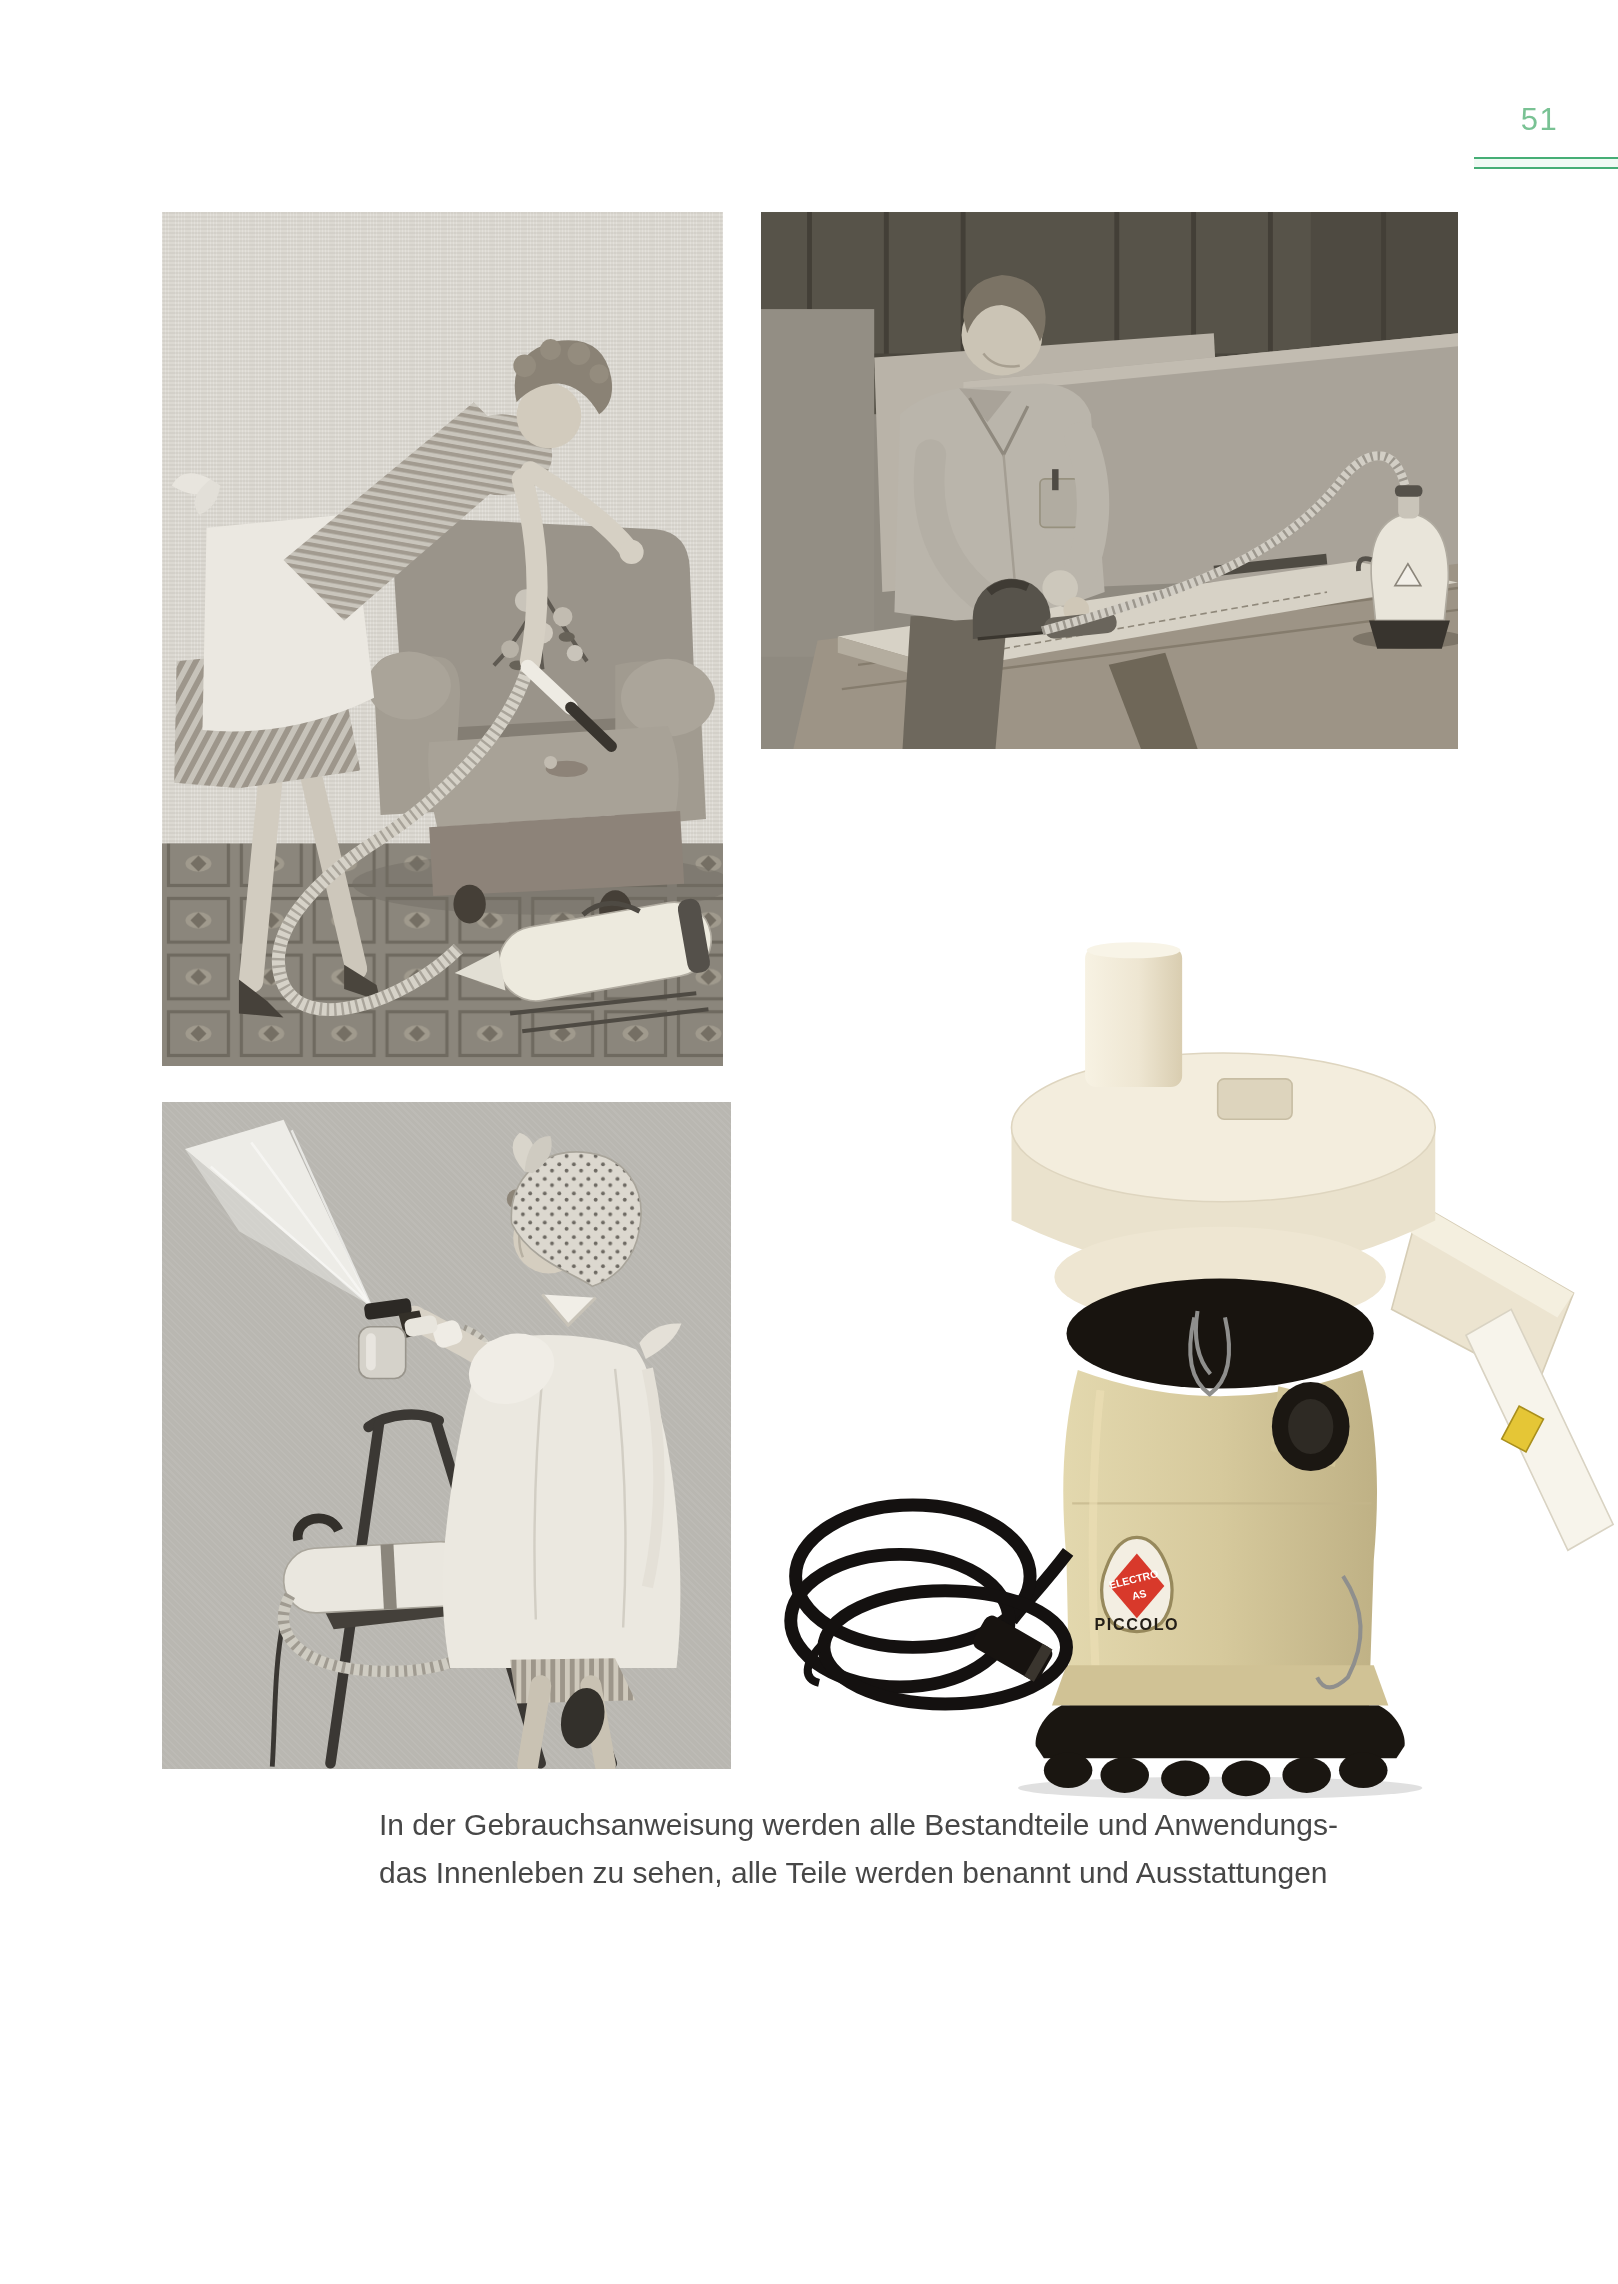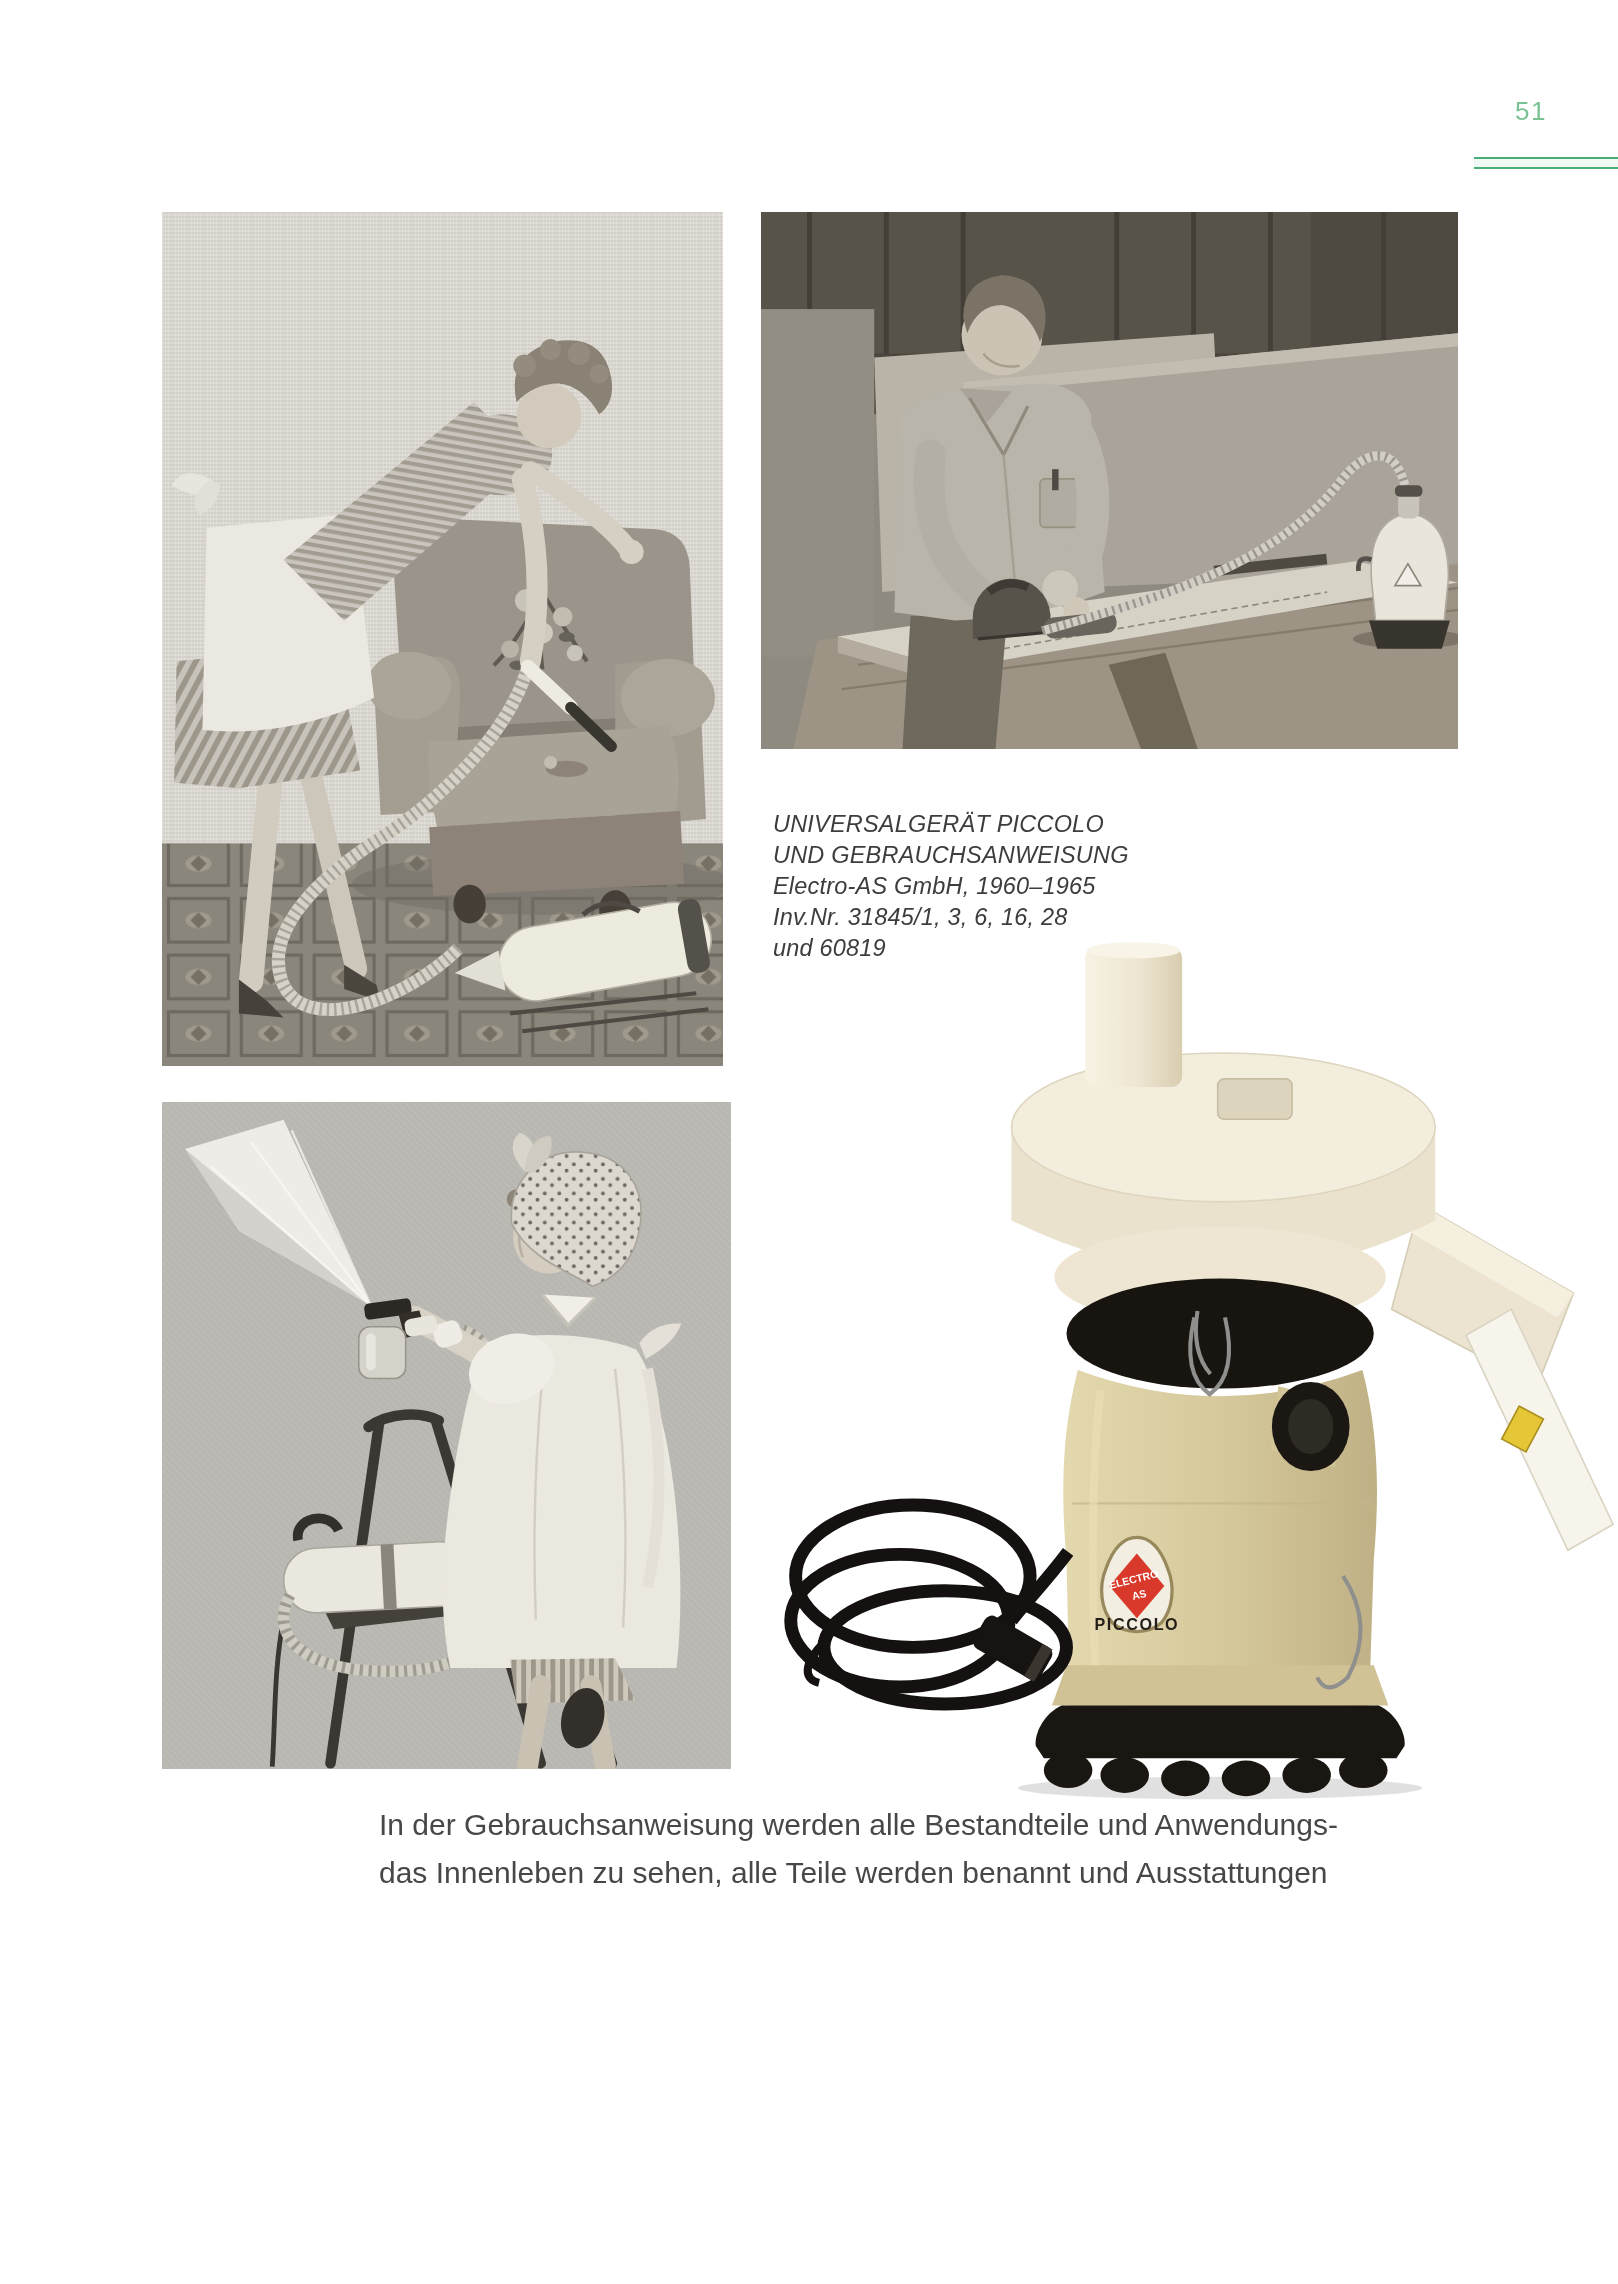--- a/index.html
+++ b/index.html
@@ -4,22 +4,22 @@
 <style>
   html,body{margin:0;padding:0;background:#ffffff;}
   .page{
     position:relative;width:1618px;height:2284px;background:#ffffff;
     font-family:"Liberation Sans",sans-serif;overflow:hidden;margin:0 auto;
   }
   svg{display:block;}
   figure{margin:0;padding:0;}
 
   .pageno{
-    position:absolute;left:1515px;top:96px;width:49px;text-align:left;
-    font-size:26px;letter-spacing:1.6px;color:#79c294;font-weight:400;
+    position:absolute;left:1515px;top:102px;width:49px;text-align:center;
+    font-size:31px;letter-spacing:1.6px;color:#79c294;font-weight:400;
   }
   .rule{
     position:absolute;left:1474px;top:157px;width:144px;height:8px;
     border-top:2.4px solid #46ae76;border-bottom:2.4px solid #46ae76;background:#f0faf4;
   }
 
   .ph{position:absolute;overflow:hidden;}
   .ph1{
     left:162px;top:212px;width:561px;height:854px;background-color:#dcd9d2;
     background-image:
@@ -191,27 +191,20 @@
         <path d="M755 455 Q750 380 802 372 Q852 380 850 455 L845 505 L760 505 Z" fill="#e9e5da" stroke="#b0aba0" stroke-width="2"></path>
         <polygon points="752,505 852,505 842,540 762,540" fill="#38342e"></polygon>
         <rect x="788" y="345" width="26" height="34" rx="8" fill="#c9c4b9"></rect>
         <rect x="784" y="338" width="34" height="14" rx="6" fill="#55514a"></rect>
         <path d="M755 430 q-18 -6 -16 14" stroke="#55514a" stroke-width="6" fill="none"></path>
         <polygon points="800,435 816,462 784,462" fill="#f2efe8" stroke="#8b857a" stroke-width="2"></polygon>
       </g>
     </svg>
   </figure>
 
-  <div class="caption">
-    <div>UNIVERSALGERÄT PICCOLO</div>
-    <div>UND GEBRAUCHSANWEISUNG</div>
-    <div>Electro-AS GmbH, 1960–1965</div>
-    <div>Inv.Nr. 31845/1, 3, 6, 16, 28</div>
-    <div>und 60819</div>
-  </div>
 
   <figure class="ph ph3" aria-label="Black-and-white photo: woman with polka-dot headscarf using the Piccolo as paint sprayer, spray gun in hand, device lying on a step stand">
     <svg viewBox="0 0 703 825" width="569" height="667">
       <defs>
         <pattern id="ph3-dots" width="18" height="18" patternUnits="userSpaceOnUse">
           <rect width="18" height="18" fill="#dcd8cf"></rect>
           <circle cx="5" cy="5" r="2.4" fill="#6d6962"></circle>
             <circle cx="14" cy="13" r="2.4" fill="#6d6962"></circle>
         </pattern>
         <pattern id="ph3-hem" width="12" height="12" patternUnits="userSpaceOnUse">

